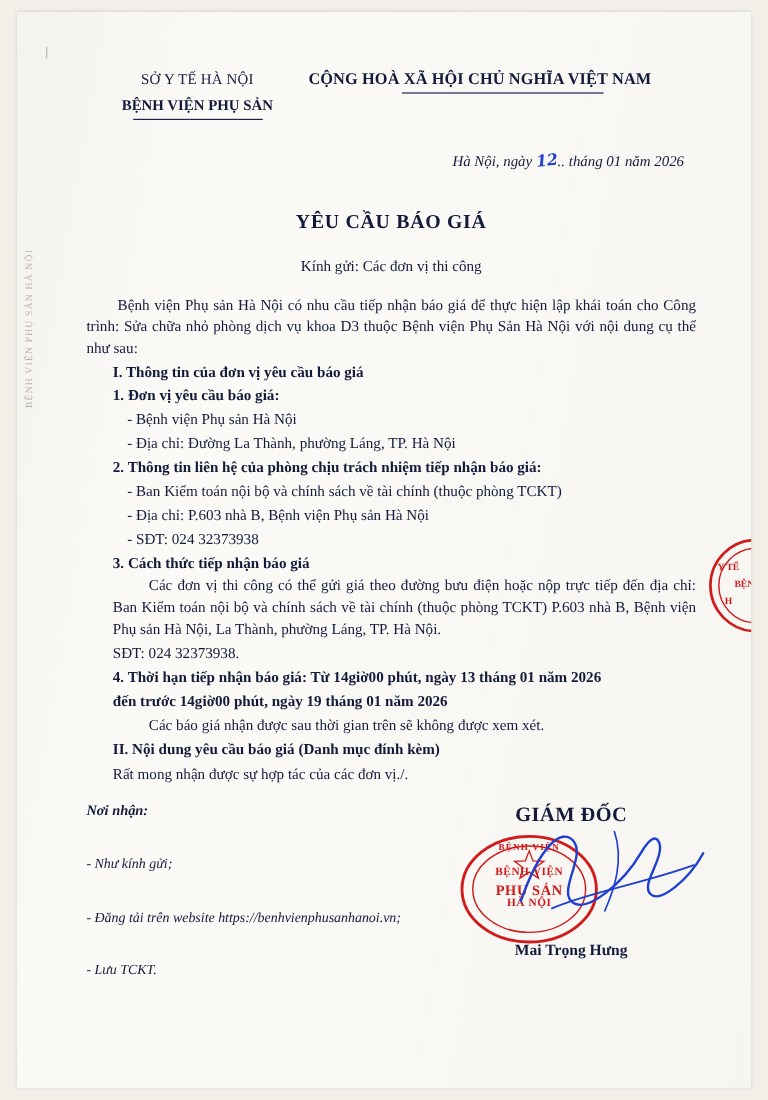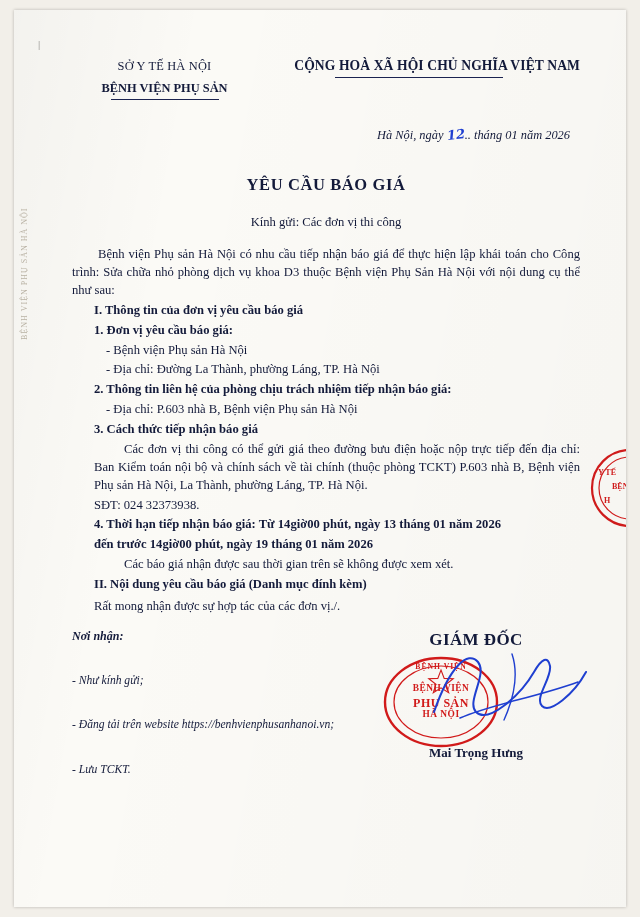--- a/index.html
+++ b/index.html
@@ -51,21 +51,21 @@
     align-items: flex-start;
     justify-content: flex-start;
   }
   .hdr-left {
     width: 185px;
     text-align: center;
     padding-top: 2px;
   }
   .hdr-right {
     flex: 1;
-    text-align: right;
+    text-align: left;
   }
   .hdr-left .l1 {
     font-size: 12.4px;
     letter-spacing: 0.2px;
   }
   .hdr-left .l2 {
     font-size: 12.4px;
     font-weight: bold;
     margin-top: 4px;
   }
@@ -288,21 +288,23 @@
 
       <div class="body">
         <p class="p indent">Bệnh viện Phụ sản Hà Nội có nhu cầu tiếp nhận báo giá để thực hiện lập khái toán cho Công trình: Sửa chữa nhỏ phòng dịch vụ khoa D3 thuộc Bệnh viện Phụ Sản Hà Nội với nội dung cụ thể như sau:</p>
 
         <p class="p lvl1">I. Thông tin của đơn vị yêu cầu báo giá</p>
         <p class="p lvl2">1. Đơn vị yêu cầu báo giá:</p>
         <p class="p dash">- Bệnh viện Phụ sản Hà Nội</p>
         <p class="p dash">- Địa chỉ: Đường La Thành, phường Láng, TP. Hà Nội</p>
 
         <p class="p lvl2">2. Thông tin liên hệ của phòng chịu trách nhiệm tiếp nhận báo giá:</p>
+        <p class="p dash">- Ban Kiểm toán nội bộ và chính sách về tài chính (thuộc phòng TCKT)</p>
         <p class="p dash">- Địa chỉ: P.603 nhà B, Bệnh viện Phụ sản Hà Nội</p>
+        <p class="p dash">- SĐT: 024 32373938</p>
 
         <p class="p lvl2">3. Cách thức tiếp nhận báo giá</p>
         <p class="p para-ind">Các đơn vị thi công có thể gửi giá theo đường bưu điện hoặc nộp trực tiếp đến địa chỉ: Ban Kiểm toán nội bộ và chính sách về tài chính (thuộc phòng TCKT) P.603 nhà B, Bệnh viện Phụ sản Hà Nội, La Thành, phường Láng, TP. Hà Nội.</p>
         <p class="p hang">SĐT: 024 32373938.</p>
 
         <p class="p lvl2">4. Thời hạn tiếp nhận báo giá: Từ 14giờ00 phút, ngày 13 tháng 01 năm 2026</p>
         <p class="p hang" style="font-weight:bold">đến trước 14giờ00 phút, ngày 19 tháng 01 năm 2026</p>
         <p class="p para-ind">Các báo giá nhận được sau thời gian trên sẽ không được xem xét.</p>
 
         <p class="p lvl1">II.  Nội dung yêu cầu báo giá (Danh mục đính kèm)</p>

